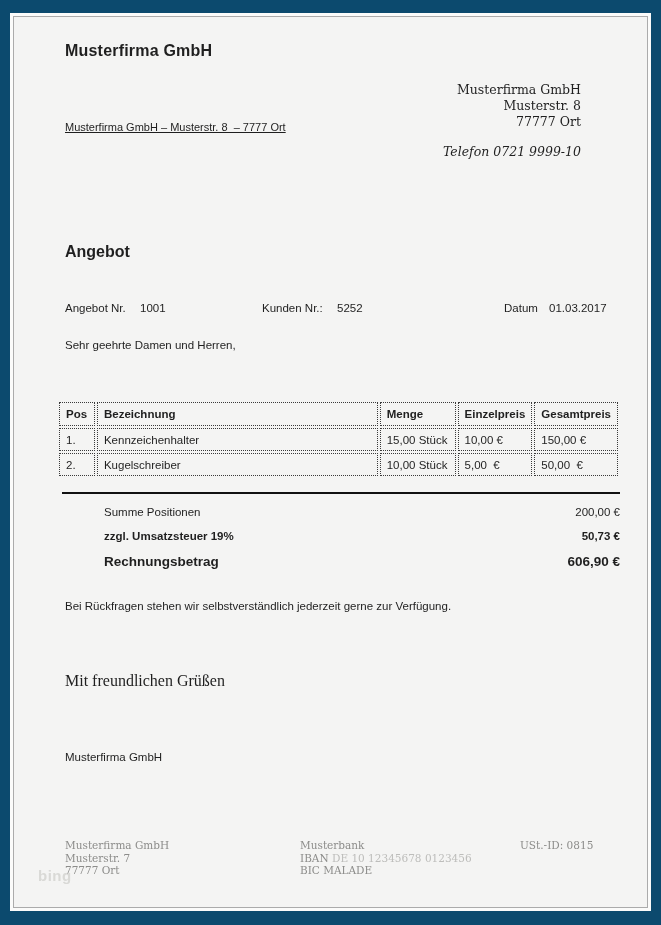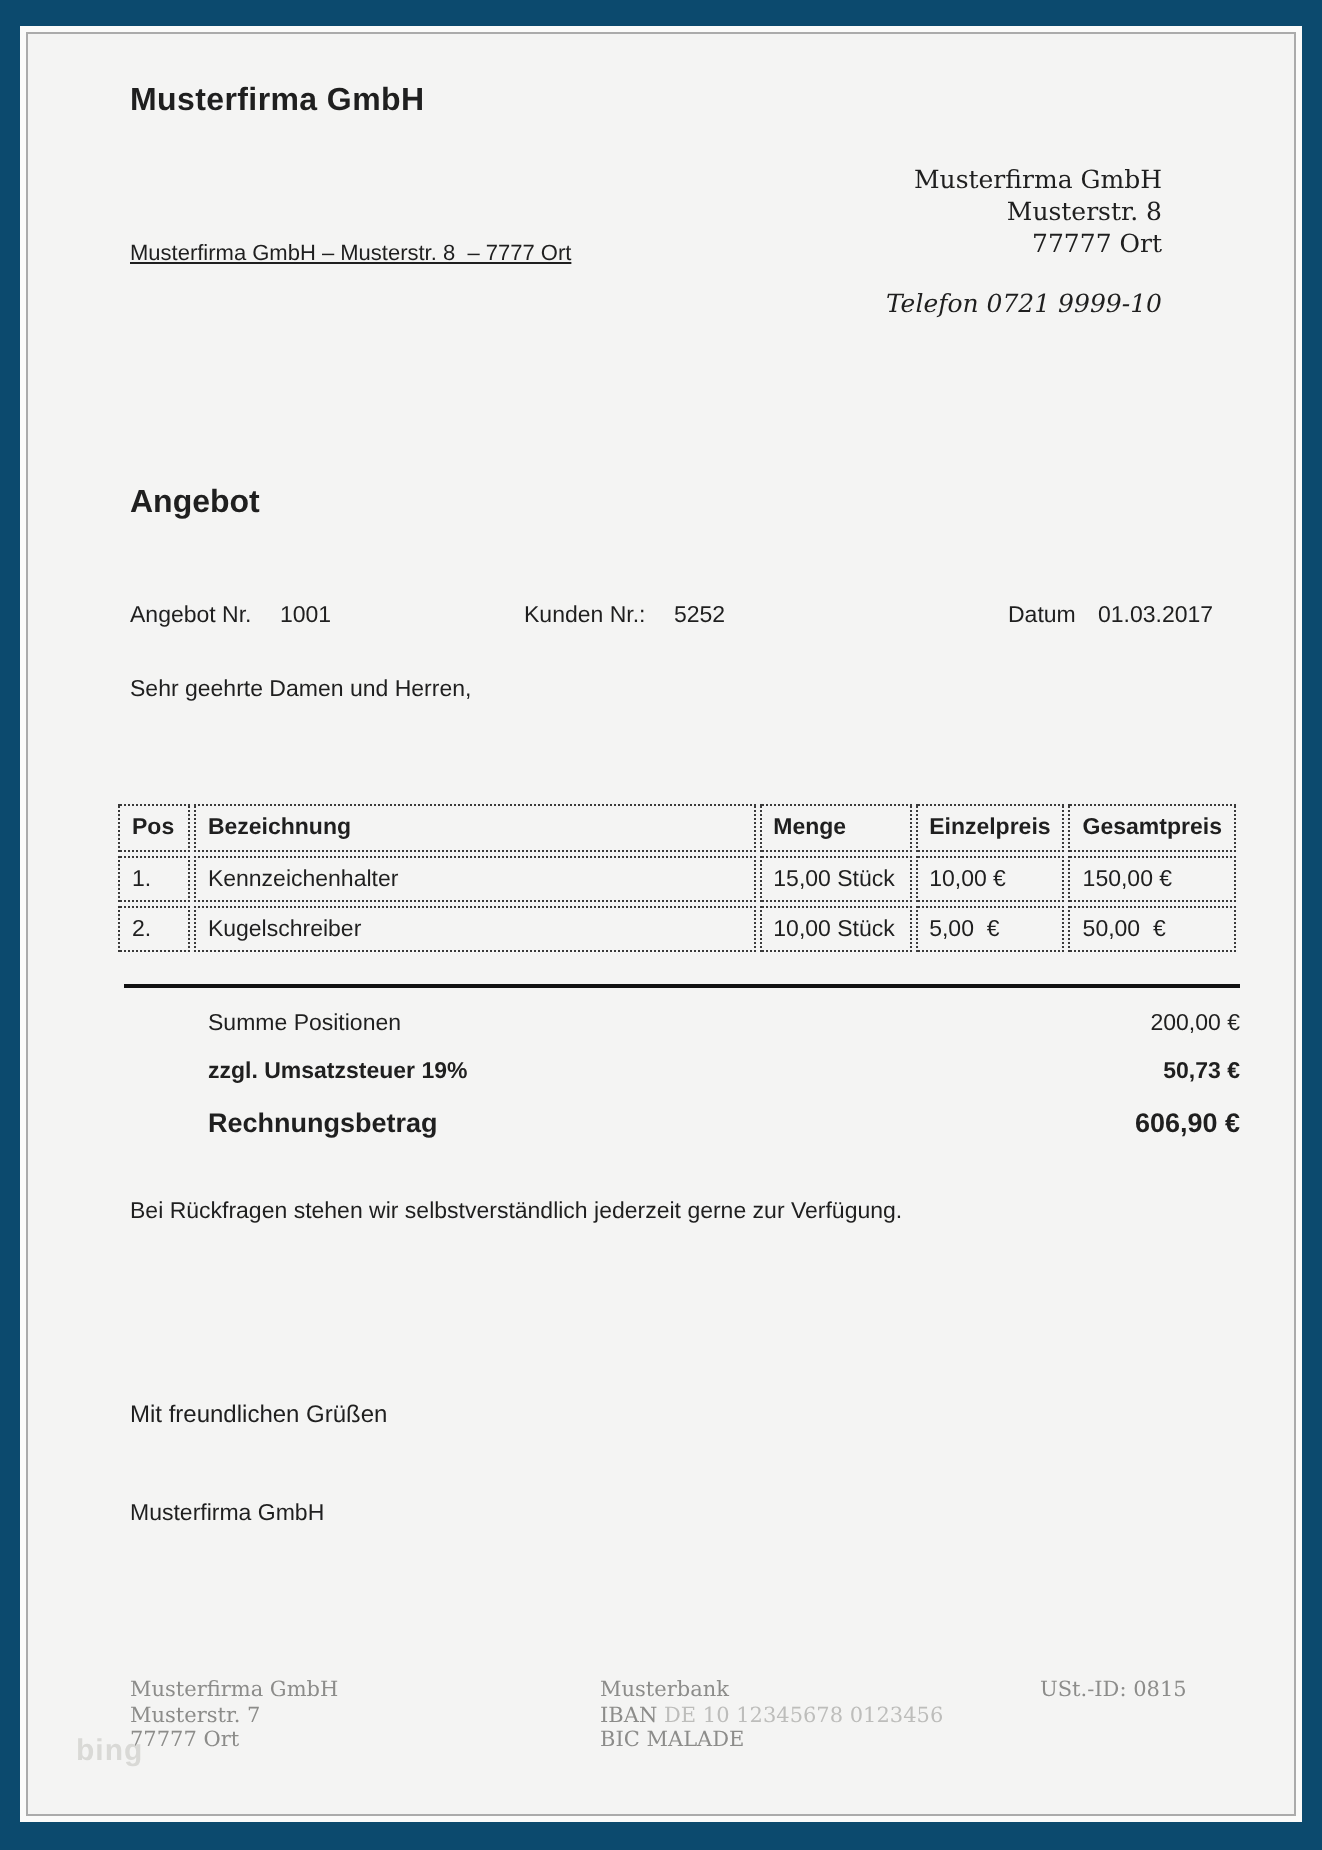--- a/index.html
+++ b/index.html
@@ -78,21 +78,21 @@
     border-top:2px solid #111;
   }
   .total-row { position:absolute; left:0; width:100%; font-size:11.5px; }
   .total-row .t-label { position:absolute; left:90px; white-space:nowrap; }
   .total-row .t-value { position:absolute; right:27px; white-space:nowrap; }
   .row-sum { top:489px; }
   .row-tax { top:513px; font-weight:bold; }
   .row-grand { top:537px; font-weight:bold; font-size:13.5px; }
 
   .note    { position:absolute; left:51px; top:583px; font-size:11.5px; }
-  .closing { position:absolute; left:51px; top:683px; font-size:12px; }
+  .closing { position:absolute; left:51px; top:655px; font-size:16px;font-family:Liberation Serif, serif; }
   .signature { position:absolute; left:51px; top:734px; font-size:11.5px; }
 
   .footer {
     position:absolute; top:822px; left:0; width:100%;
     font-family:"DejaVu Serif", serif;
     font-size:10.5px; line-height:12.5px;
     color:#8C8C8A;
   }
   .footer-col { position:absolute; top:0; white-space:nowrap; }
   .f-left   { left:51px; }

